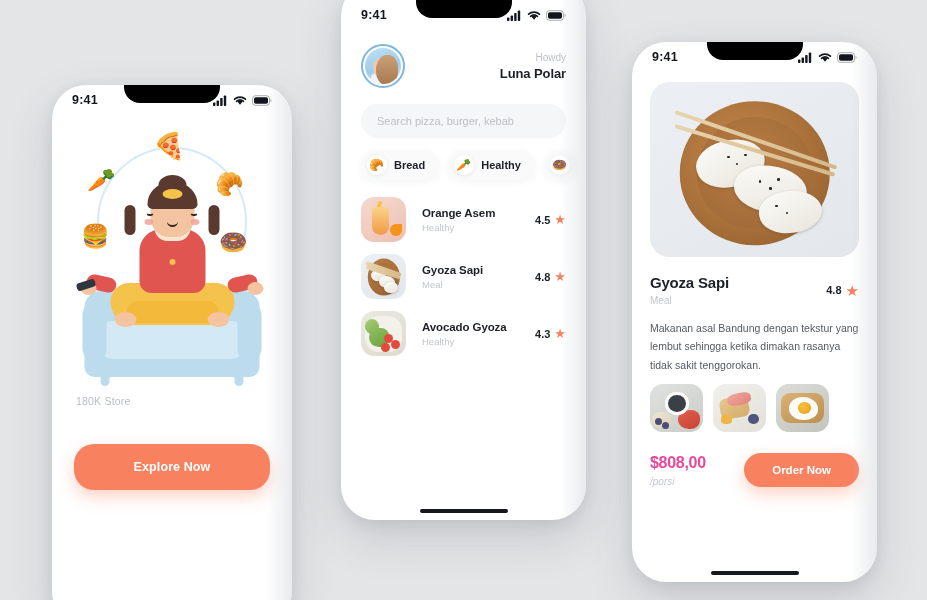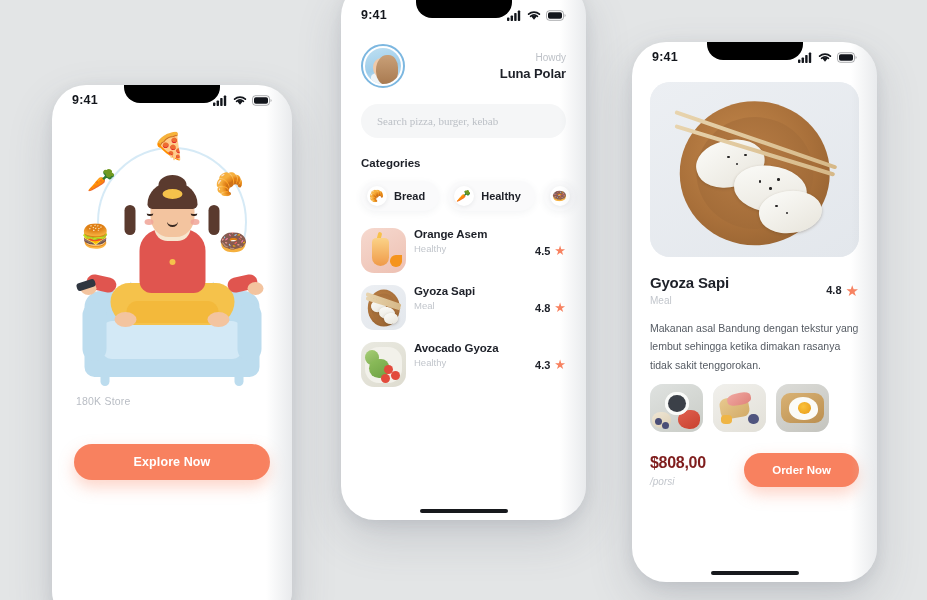--- a/index.html
+++ b/index.html
@@ -49,21 +49,21 @@
   #phone1 { left:52px; top:85px; width:240px; height:540px; }
   #phone1 .p1-body { position:absolute; inset:0; display:flex; flex-direction:column; }
   .illus-wrap { position:relative; height:300px; margin-top:6px; }
   .p1-text { padding:0 24px; margin-top:4px; }
   .store-label { font-size:10.5px; color:#b9bdc4; letter-spacing:.2px; }
   .p1-head {
     margin-top:9px; font-size:24px; line-height:1.32;
     font-weight:bold; color:#1d2028; letter-spacing:-.4px;
   }
   .cta {
-    margin:28px 22px 0; height:36px; border-radius:20px;
+    margin:28px 22px 0; height:46px; border-radius:20px;
     background:#f8815f; color:#fff; font-size:12.5px; font-weight:bold;
     display:flex; align-items:center; justify-content:center;
     border:none; cursor:pointer; letter-spacing:.1px;
     box-shadow:0 7px 16px rgba(248,129,95,.34);
   }
 
   
   #phone2 { left:341px; top:-18px; width:245px; height:538px; }
   .p2-pad { padding:0 20px; }
   .profile-row { display:flex; align-items:center; justify-content:space-between; margin-top:14px; }
@@ -95,41 +95,41 @@
   .q-title {
     margin-top:19px; text-align:center; font-size:18px; font-weight:bold;
     color:#1d2028; line-height:1.38; letter-spacing:-.3px;
   }
   .search {
     margin-top:16px; height:34px; border-radius:18px; background:#f5f6f7;
     display:flex; align-items:center; padding:0 16px;
   }
   .search input {
     border:none; outline:none; background:transparent; width:100%;
-    font-family:Liberation Serif, serif; font-size:11px; color:#7d828a;
+    font-family:Liberation Sans, sans-serif; font-size:11px; color:#7d828a;
   }
   .search input::placeholder { color:#bcc0c6; }
   .sec-title { margin-top:19px; font-size:11.5px; font-weight:bold; color:#1d2028; }
   .chips { display:flex; gap:9px; margin-top:12px; }
   .chip {
     display:flex; align-items:center; gap:7px; flex:0 0 auto;
     height:30px; padding:0 14px 0 6px; border-radius:16px;
     background:#fafafb; box-shadow:0 2px 7px rgba(90,98,110,.07);
     cursor:pointer;
   }
   .chip-ico {
     width:20px; height:20px; border-radius:50%; background:#fff;
     display:flex; align-items:center; justify-content:center; font-size:12px;
     box-shadow:0 1px 4px rgba(90,98,110,.12);
   }
   .chip-lbl { font-size:11px; font-weight:bold; color:#1d2028; }
   .chip.round { padding:0 6px; }
 
   .mo-list { margin-top:11px; }
-  .mo-row { display:flex; gap:8px; padding:6px 0; cursor:pointer; }
+  .mo-row { display:flex; align-items:center; gap:16px; padding:6px 0; cursor:pointer; }
   .mo-thumb { width:45px; height:45px; border-radius:13px; overflow:hidden; flex:0 0 auto; position:relative; }
   .mo-mid { flex:1; min-width:0; }
   .mo-name { font-size:11.5px; font-weight:bold; color:#1d2028; letter-spacing:-.1px; }
   .mo-cat { font-size:9.5px; color:#c2c6cc; margin-top:3px; }
   .mo-rate { display:flex; align-items:center; gap:4px; }
   .mo-num { font-size:11px; font-weight:bold; color:#1d2028; }
   .star { color:#f8815f; font-size:13px; line-height:1; }
 
   
   #phone3 { left:632px; top:42px; width:245px; height:540px; }
@@ -139,21 +139,21 @@
     background:#eef1f4;
   }
   .d-title-row { display:flex; align-items:center; justify-content:space-between; margin-top:17px; }
   .d-title { font-size:15px; font-weight:bold; color:#1d2028; letter-spacing:-.2px; }
   .d-cat { font-size:10px; color:#c2c6cc; margin-top:4px; }
   .d-desc { margin-top:13px; font-size:10.5px; line-height:1.75; color:#555b63; }
   .b-title { margin-top:15px; font-size:11.5px; font-weight:bold; color:#1d2028; }
   .bundle { display:flex; gap:10px; margin-top:10px; }
   .b-thumb { width:53px; height:48px; border-radius:13px; overflow:hidden; position:relative; background:#e9ecef; }
   .buy-row { display:flex; align-items:center; justify-content:space-between; margin-top:21px; }
-  .price { font-size:16px; font-weight:bold; color:#7f1d1d; letter-spacing:-.3px; }
+  .price { font-size:16px; font-weight:bold; color:#ec4899; letter-spacing:-.3px; }
   .per { font-size:10px; color:#c2c6cc; margin-top:4px;font-style:italic; }
   .order-btn {
     height:34px; padding:0 28px; border-radius:19px; border:none; cursor:pointer;
     background:#f8815f; color:#fff; font-size:11.5px; font-weight:bold;
     box-shadow:0 7px 16px rgba(248,129,95,.34);
   }
 
   
   .orbit { position:absolute; left:50%; top:56px; transform:translateX(-50%); width:150px; height:150px; }
   .orbit-arc {
@@ -506,21 +506,20 @@
             <div class="greet-howdy">Howdy</div>
             <div class="greet-name">Luna Polar</div>
           </div>
         </div>
 
 
         <div class="search">
           <input type="text" placeholder="Search pizza, burger, kebab" style="">
         </div>
 
-        <div class="sec-title">Categories</div>
 
         <div class="chips">
           <div class="chip">
             <div class="chip-ico">🥐</div>
             <div class="chip-lbl">Bread</div>
           </div>
           <div class="chip">
             <div class="chip-ico">🥕</div>
             <div class="chip-lbl">Healthy</div>
           </div>

